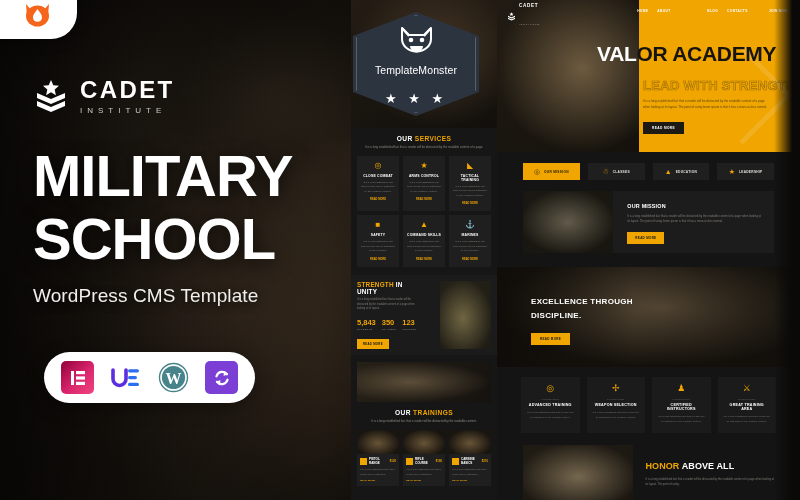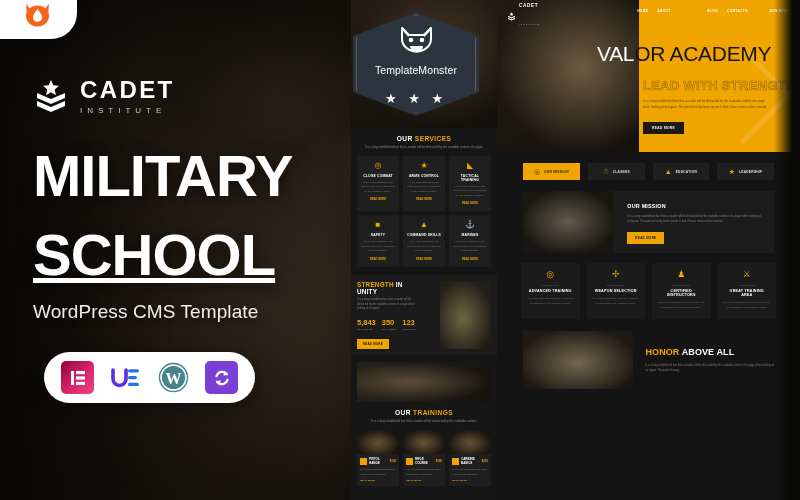--- a/index.html
+++ b/index.html
@@ -55,21 +55,21 @@
   .cadet-name{ font-size:24px; font-weight:bold; color:#fff; letter-spacing:2.4px; line-height:1; }
   .cadet-sub{ font-size:8px; color:#cfcac4; letter-spacing:5px; margin-top:5px; line-height:1; }
 
   
   .headline{ position:absolute; left:33px; top:148px; z-index:20; }
   .h-line{
     font-size:58px; font-weight:bold; color:#fff;
     letter-spacing:-1px; line-height:.95;
     text-shadow:0 3px 18px rgba(0,0,0,.75);
   }
-  .h-line.second{ margin-top:24px;text-decoration:underline; }
+  .h-line.second{ margin-top:8px; }
   .h-sub{
     font-size:19px; color:#f0eeeb; margin-top:19px; letter-spacing:.1px;
     text-shadow:0 2px 10px rgba(0,0,0,.8);
   }
 
   
   .techpill{
     position:absolute; left:44px; top:352px; z-index:20;
     background:#fff; border-radius:30px;
     padding:9px 17px; display:flex; align-items:center; gap:15px;
@@ -174,21 +174,21 @@
   .r-nav{ position:absolute; top:0; left:0; right:0; height:22px; display:flex; align-items:center;
     padding:0 10px; gap:7px; z-index:5; }
   .r-logo{ display:flex; align-items:center; gap:3px; }
   .r-logo-m{ width:9px; height:9px; }
   .r-logo-n{ font-size:4.6px; font-weight:bold; color:#fff; letter-spacing:.7px; line-height:1; }
   .r-logo-s{ font-size:2px; color:#b9b5ae; letter-spacing:1.2px; }
   .r-menu{ display:flex; gap:9px; margin-left:90px; }
   .r-menu span{ font-size:3.2px; font-weight:bold; color:#fff; letter-spacing:.4px; }
   .r-menu span.act{ color:#f0a500; }
   .r-cta{ margin-left:auto; font-size:3.2px; font-weight:bold; color:#fff; letter-spacing:.3px; }
-  .r-title{ position:absolute; left:100px; top:42px; font-size:21px; font-weight:normal;
+  .r-title{ position:absolute; left:100px; top:42px; font-size:21px; font-weight:bold;
     color:#17140f; letter-spacing:-.3px; z-index:4; white-space:nowrap; }
   .r-title .w{ color:#fff; }
   .r-outline{ position:absolute; left:146px; top:78px; font-size:13px; font-weight:bold;
     letter-spacing:.3px; color:transparent; -webkit-text-stroke:.7px rgba(60,48,14,.45); z-index:4; white-space:nowrap; }
   .r-body{ position:absolute; left:146px; top:99px; width:126px; font-size:3px; color:#5d4b14; line-height:1.9; z-index:4; }
   .r-btn{ position:absolute; left:146px; top:122px; background:#1d1a16; color:#fff;
     font-size:3.2px; font-weight:bold; padding:4px 9px; letter-spacing:.4px; z-index:4; }
   .r-chev{ position:absolute; right:22px; top:60px; width:70px; height:70px; z-index:2;
     border:5px solid rgba(255,255,255,.13); border-left:0; border-bottom:0; transform:rotate(45deg); }
 
@@ -509,20 +509,26 @@
 
   <div class="r-mission">
     <div class="r-mission-img"></div>
     <div class="r-mission-b">
       <div class="r-m-t">OUR MISSION</div>
       <div class="r-m-d">It is a long established fact that a reader will be distracted by the readable content of a page when looking at its layout. The point of using lorem ipsum is that it has a more-or-less normal.</div>
       <div class="r-m-btn">READ MORE</div>
     </div>
   </div>
 
+  <div class="r-band">
+    <div class="r-band-t">
+      <span>EXCELLENCE THROUGH</span><br><span>DISCIPLINE.</span>
+    </div>
+    <div class="r-band-btn">READ MORE</div>
+  </div>
 
   <div class="r-feats">
     <div class="r-feat">
       <div class="ic">◎</div>
       <div class="sm">Fundamentals</div>
       <div class="ti">ADVANCED TRAINING</div>
       <div class="tx">It is a long established fact that a reader will be distracted by the readable content.</div>
     </div>
     <div class="r-feat">
       <div class="ic">✢</div>

